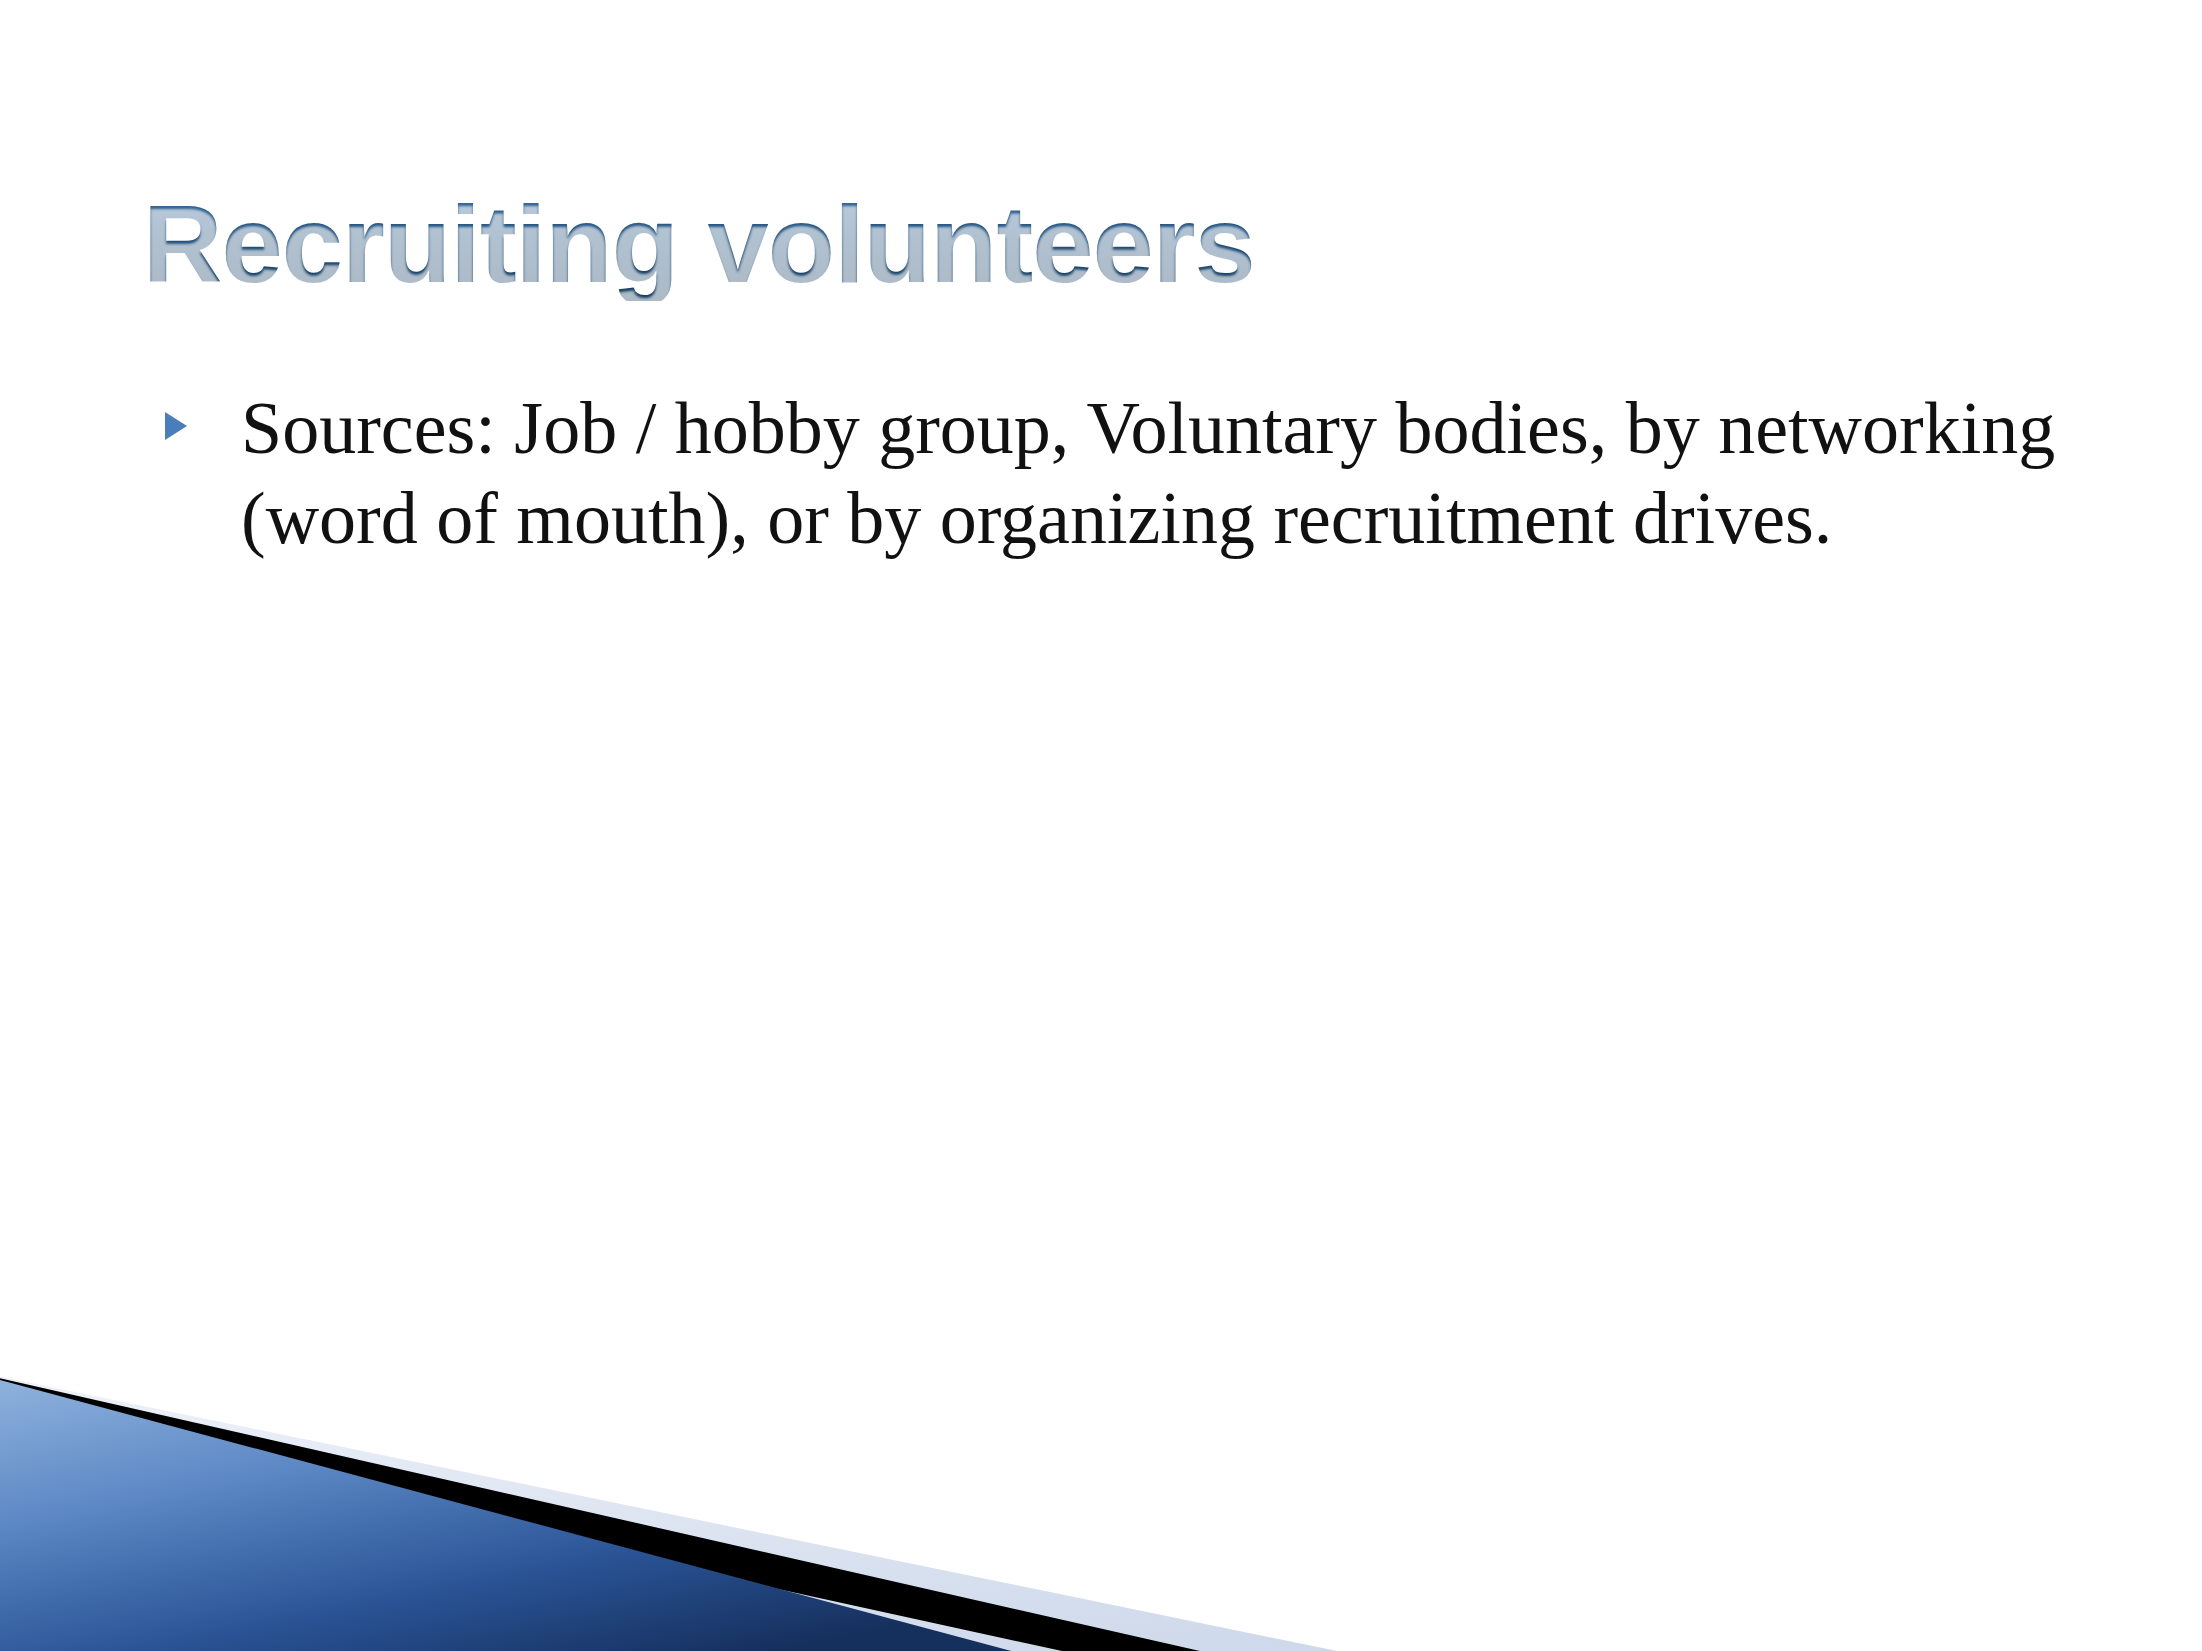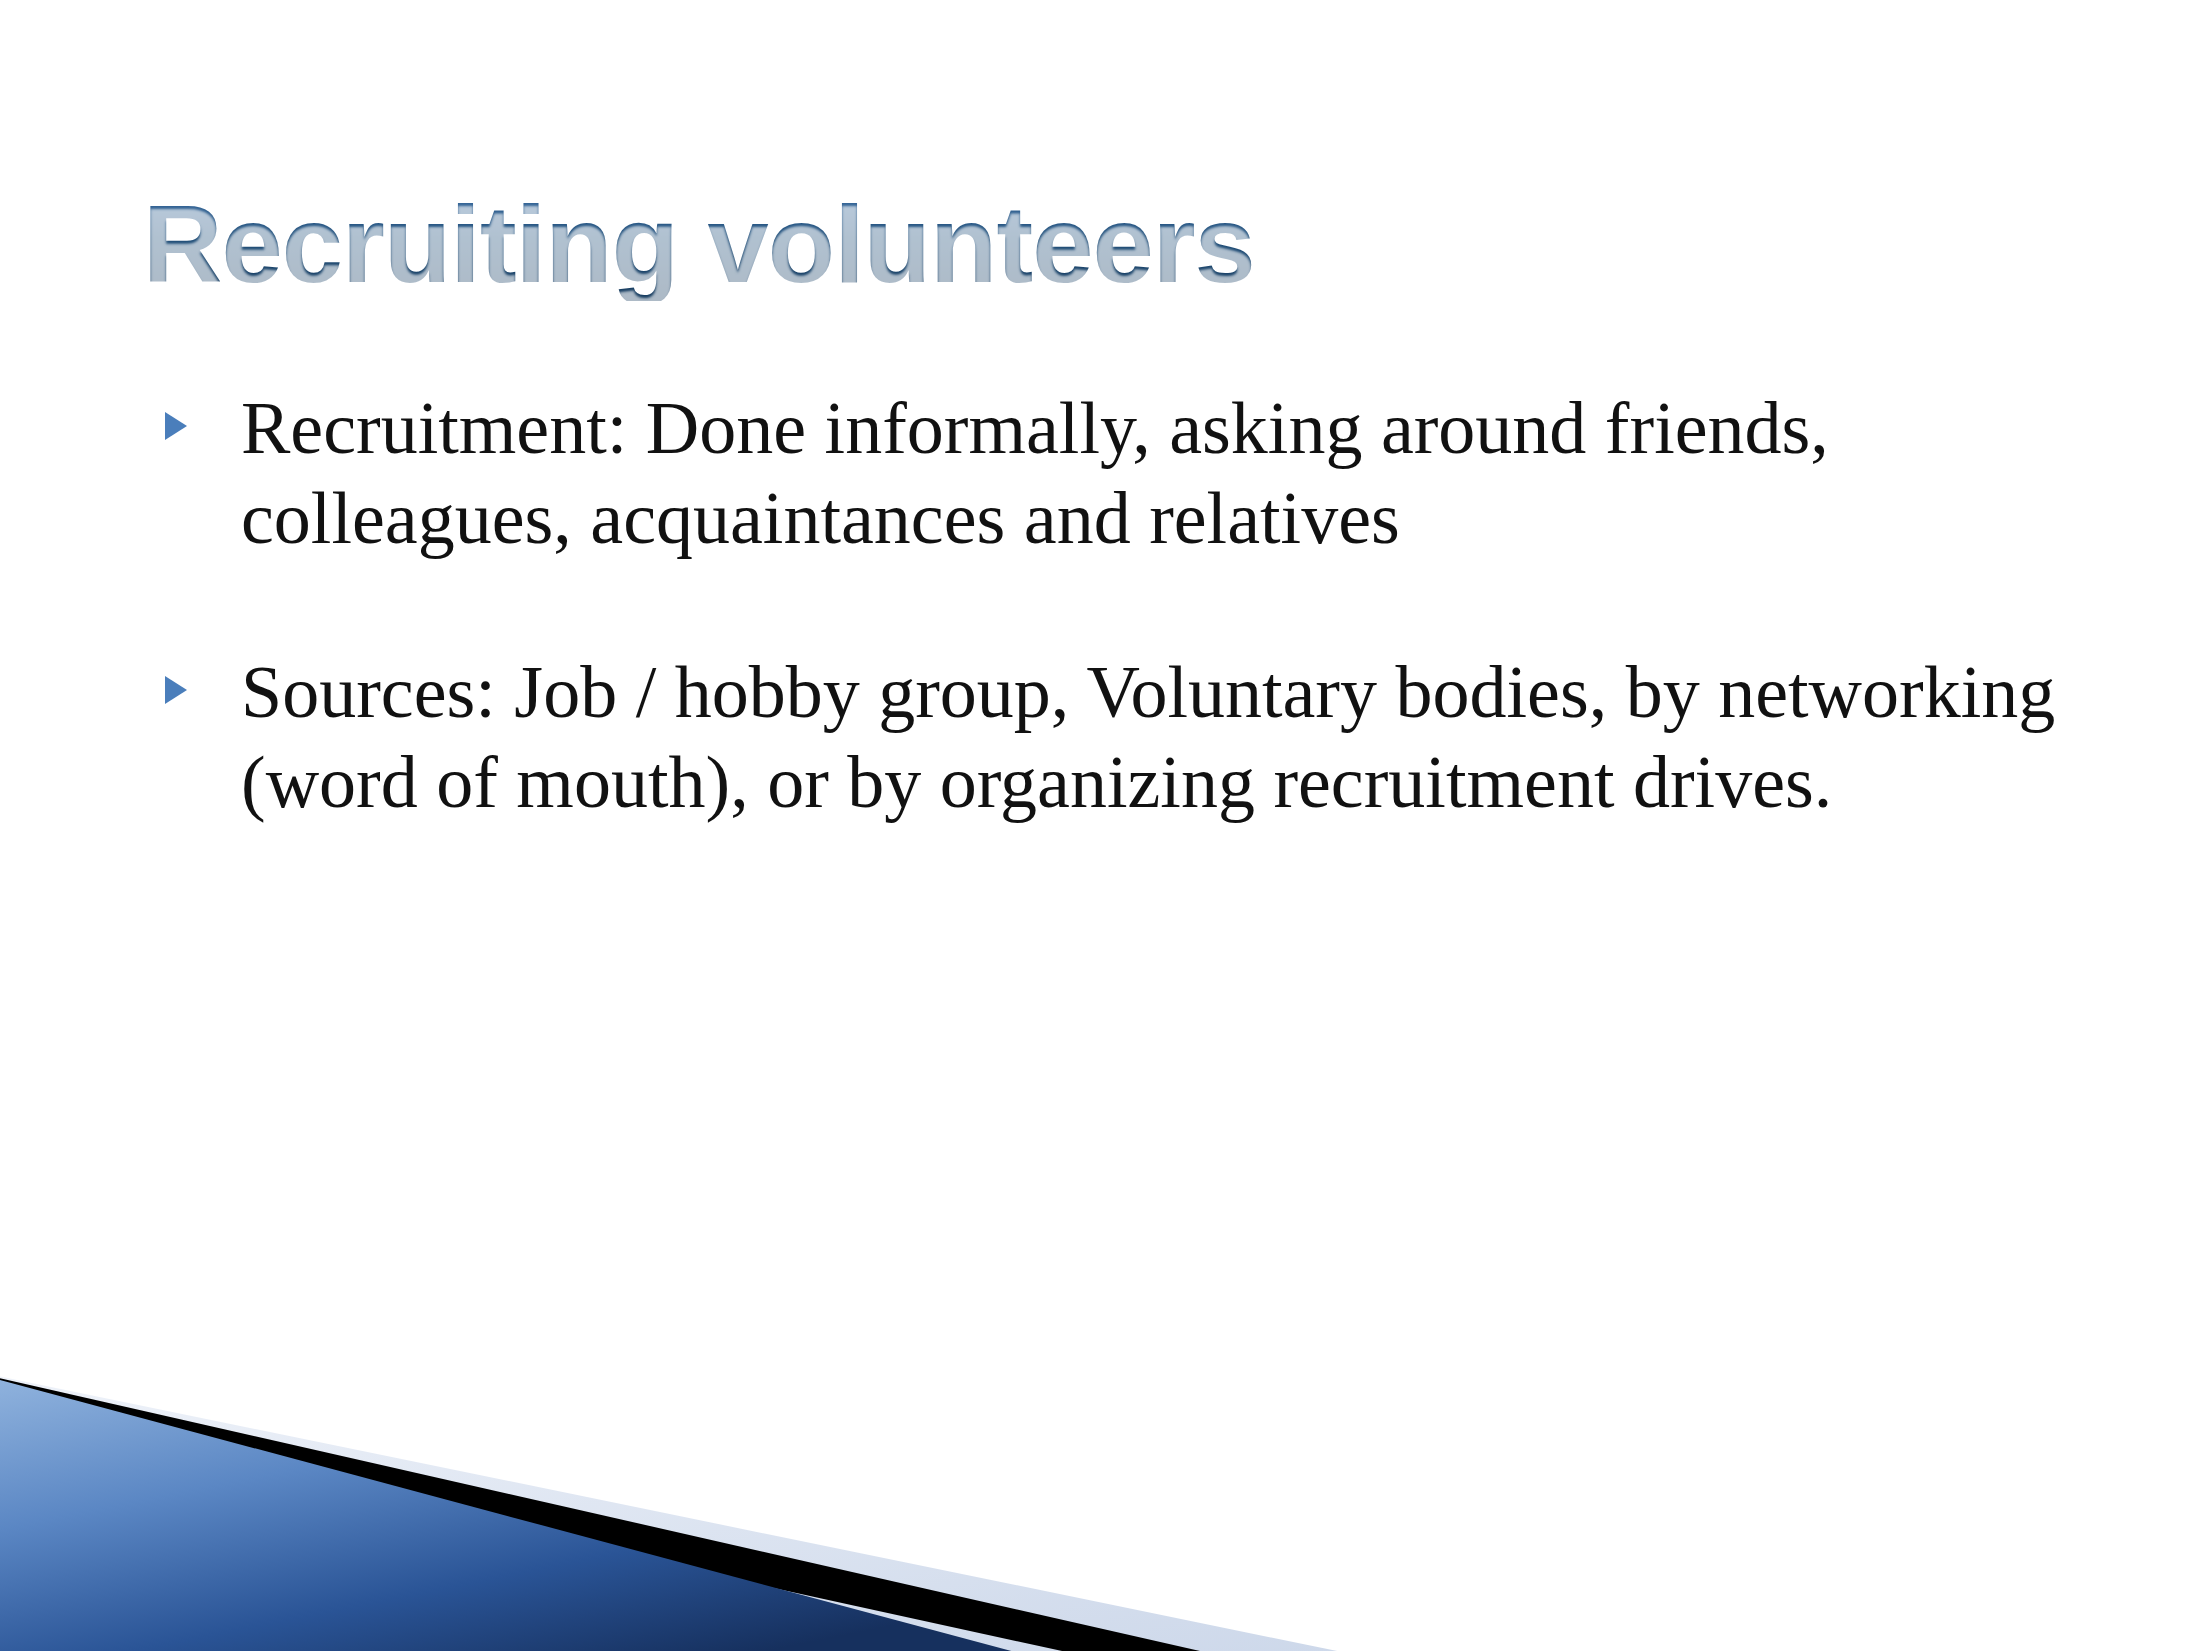--- a/index.html
+++ b/index.html
@@ -91,24 +91,20 @@
 </head>
 <body>
 
 <div class="slide">
 
   <h1 class="slide-title">Recruiting volunteers</h1>
 
   <ul class="body-list">
     <li class="bullet-item">
       <span class="bullet-marker"></span>
-      <span>Recruitment: Done informally, asking around friends, colleagues, acquaintances and relatives</span>
-    </li>
-    <li class="bullet-item">
-      <span class="bullet-marker"></span>
       <span>Sources: Job / hobby group, Voluntary bodies, by networking (word of mouth), or by organizing recruitment drives.</span>
     </li>
   </ul>
 
   <svg class="corner-decor" viewBox="0 0 1560 330" preserveAspectRatio="none">
     <defs>
       <linearGradient id="blueGrad" x1="0" y1="0" x2="0.75" y2="1">
         <stop offset="0%" stop-color="#8fb2dd"></stop>
         <stop offset="35%" stop-color="#5b87c4"></stop>
         <stop offset="70%" stop-color="#2a5496"></stop>

